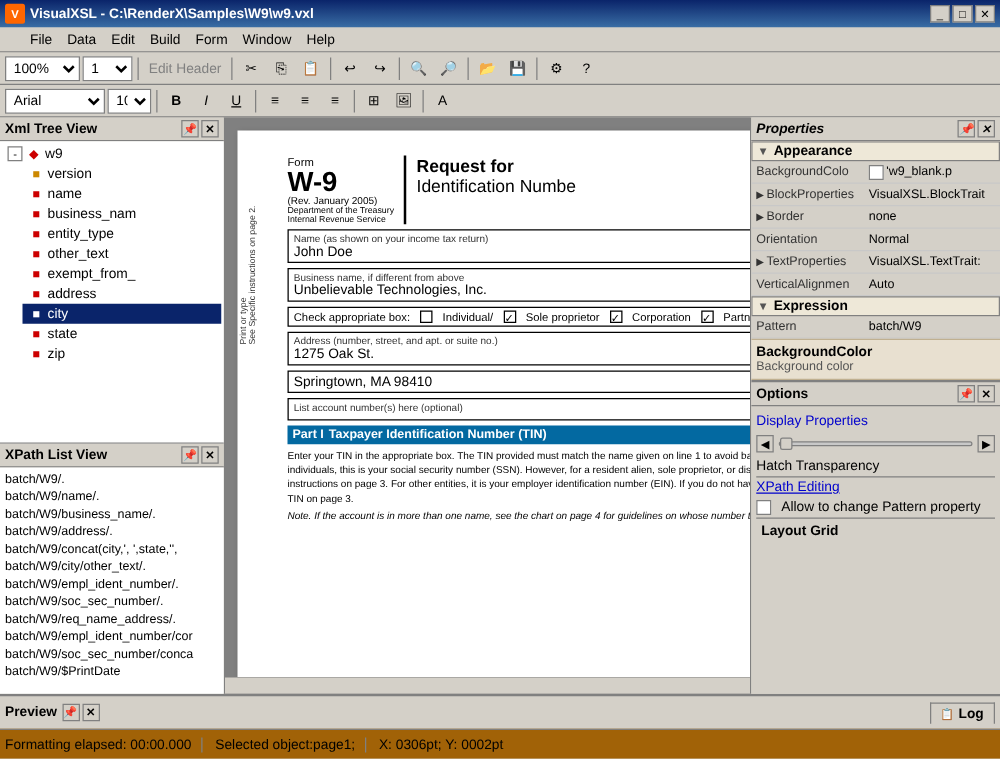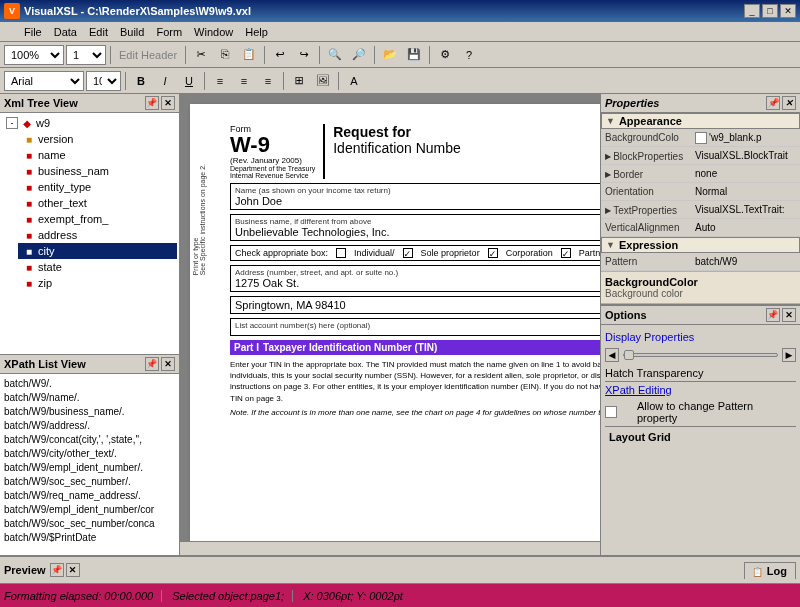--- a/index.html
+++ b/index.html
@@ -157,21 +157,21 @@
       box-shadow: 2px 2px 5px rgba(0,0,0,0.3);
       font-family: Arial, sans-serif;
       font-size: 10px;
       position: relative;
     }
     .w9-field { border: 1px solid #000; margin-bottom: 4px; padding: 2px 4px; min-height: 18px; font-size: 11px; }
     .w9-field-label { font-size: 8px; color: #333; }
     .w9-field-value { font-size: 11px; }
     .w9-checkboxes { display: flex; gap: 8px; align-items: center; font-size: 9px; margin-bottom: 4px; }
     .w9-checkbox { width: 10px; height: 10px; border: 1px solid #000; display: inline-block; }
-    .w9-section-header { background: #6d28d9; color: white; font-weight: bold; padding: 2px 4px; font-size: 10px; margin-bottom: 4px; display: flex; align-items: center; gap: 4px; }
+    .w9-section-header { background: #0369a1; color: white; font-weight: bold; padding: 2px 4px; font-size: 10px; margin-bottom: 4px; display: flex; align-items: center; gap: 4px; }
     .w9-body-text { font-size: 8px; line-height: 1.4; margin-bottom: 4px; }
     .w9-note { font-style: italic; font-size: 8px; }
     .side-text { position: absolute; left: 2px; top: 60px; writing-mode: vertical-rl; transform: rotate(180deg); font-size: 7px; color: #333; }
 
     
     .right-panel {
       width: 200px;
       display: flex;
       flex-direction: column;
       border-left: 1px solid #808080;
@@ -229,50 +229,49 @@
       align-items: center;
     }
     .options-content { padding: 4px; font-size: 11px; }
     .options-item { padding: 2px 0; cursor: pointer; color: #0000cc; }
     .options-slider-row { display: flex; align-items: center; gap: 4px; height: 20px; }
     .slider-track { flex: 1; height: 4px; background: #c8c8c8; border: 1px solid #808080; border-radius: 2px; position: relative; }
     .slider-thumb { width: 10px; height: 10px; background: #d4d0c8; border: 1px solid #808080; border-radius: 2px; position: absolute; top: -4px; left: 0%; }
 
     .xpath-edit-section { border-top: 1px solid #808080; padding: 4px; font-size: 11px; }
     .xpath-edit-title { color: #0000cc; text-decoration: underline; margin-bottom: 4px; cursor: pointer; }
-    .xpath-checkbox-row { display: flex; align-items: center; gap: 20px; font-size: 11px; }
+    .xpath-checkbox-row { display: flex; align-items: flex-end; gap: 8px; font-size: 11px; }
     .xpath-checkbox { width: 12px; height: 12px; border: 1px solid #808080; background: white; }
 
     .layout-grid-section { border-top: 1px solid #808080; padding: 4px; font-size: 11px; font-weight: bold; }
 
     
     .preview-bar {
       background: #d4d0c8;
       border-top: 2px solid #808080;
       height: 28px;
       display: flex;
       align-items: center;
       padding: 2px 4px;
       font-size: 11px;
       font-weight: bold;
       justify-content: space-between;
     }
     .preview-tab { background: #d4d0c8; border: 1px solid #808080; border-bottom: none; padding: 2px 8px; font-size: 11px; cursor: pointer; }
 
     
     .status-bar {
-      background: #be185d;
+      background: #a16207;
       border-top: 1px solid #808080;
       height: 24px;
       display: flex;
       align-items: center;
       padding: 0 4px;
       font-size: 11px;
       gap: 10px;
-      font-style: italic;
     }
     .status-section { border-right: 1px solid #808080; padding-right: 8px; }
 
     
     .h-scrollbar {
       height: 14px;
       background: #d4d0c8;
       border-top: 1px solid #808080;
       display: flex;
       align-items: center;

